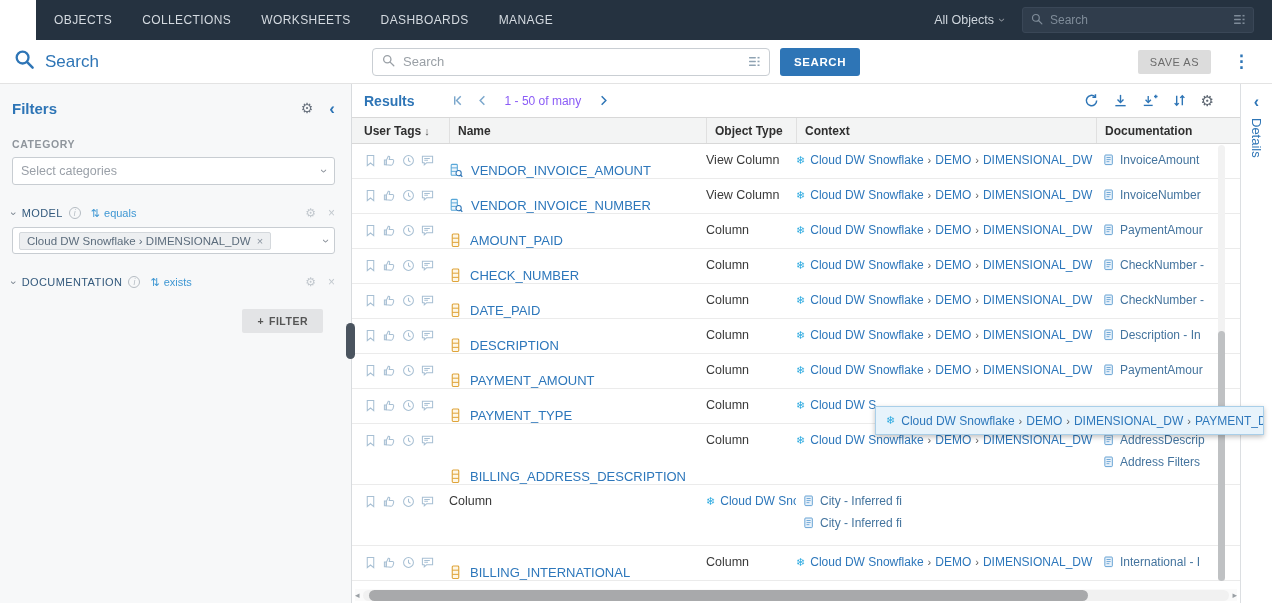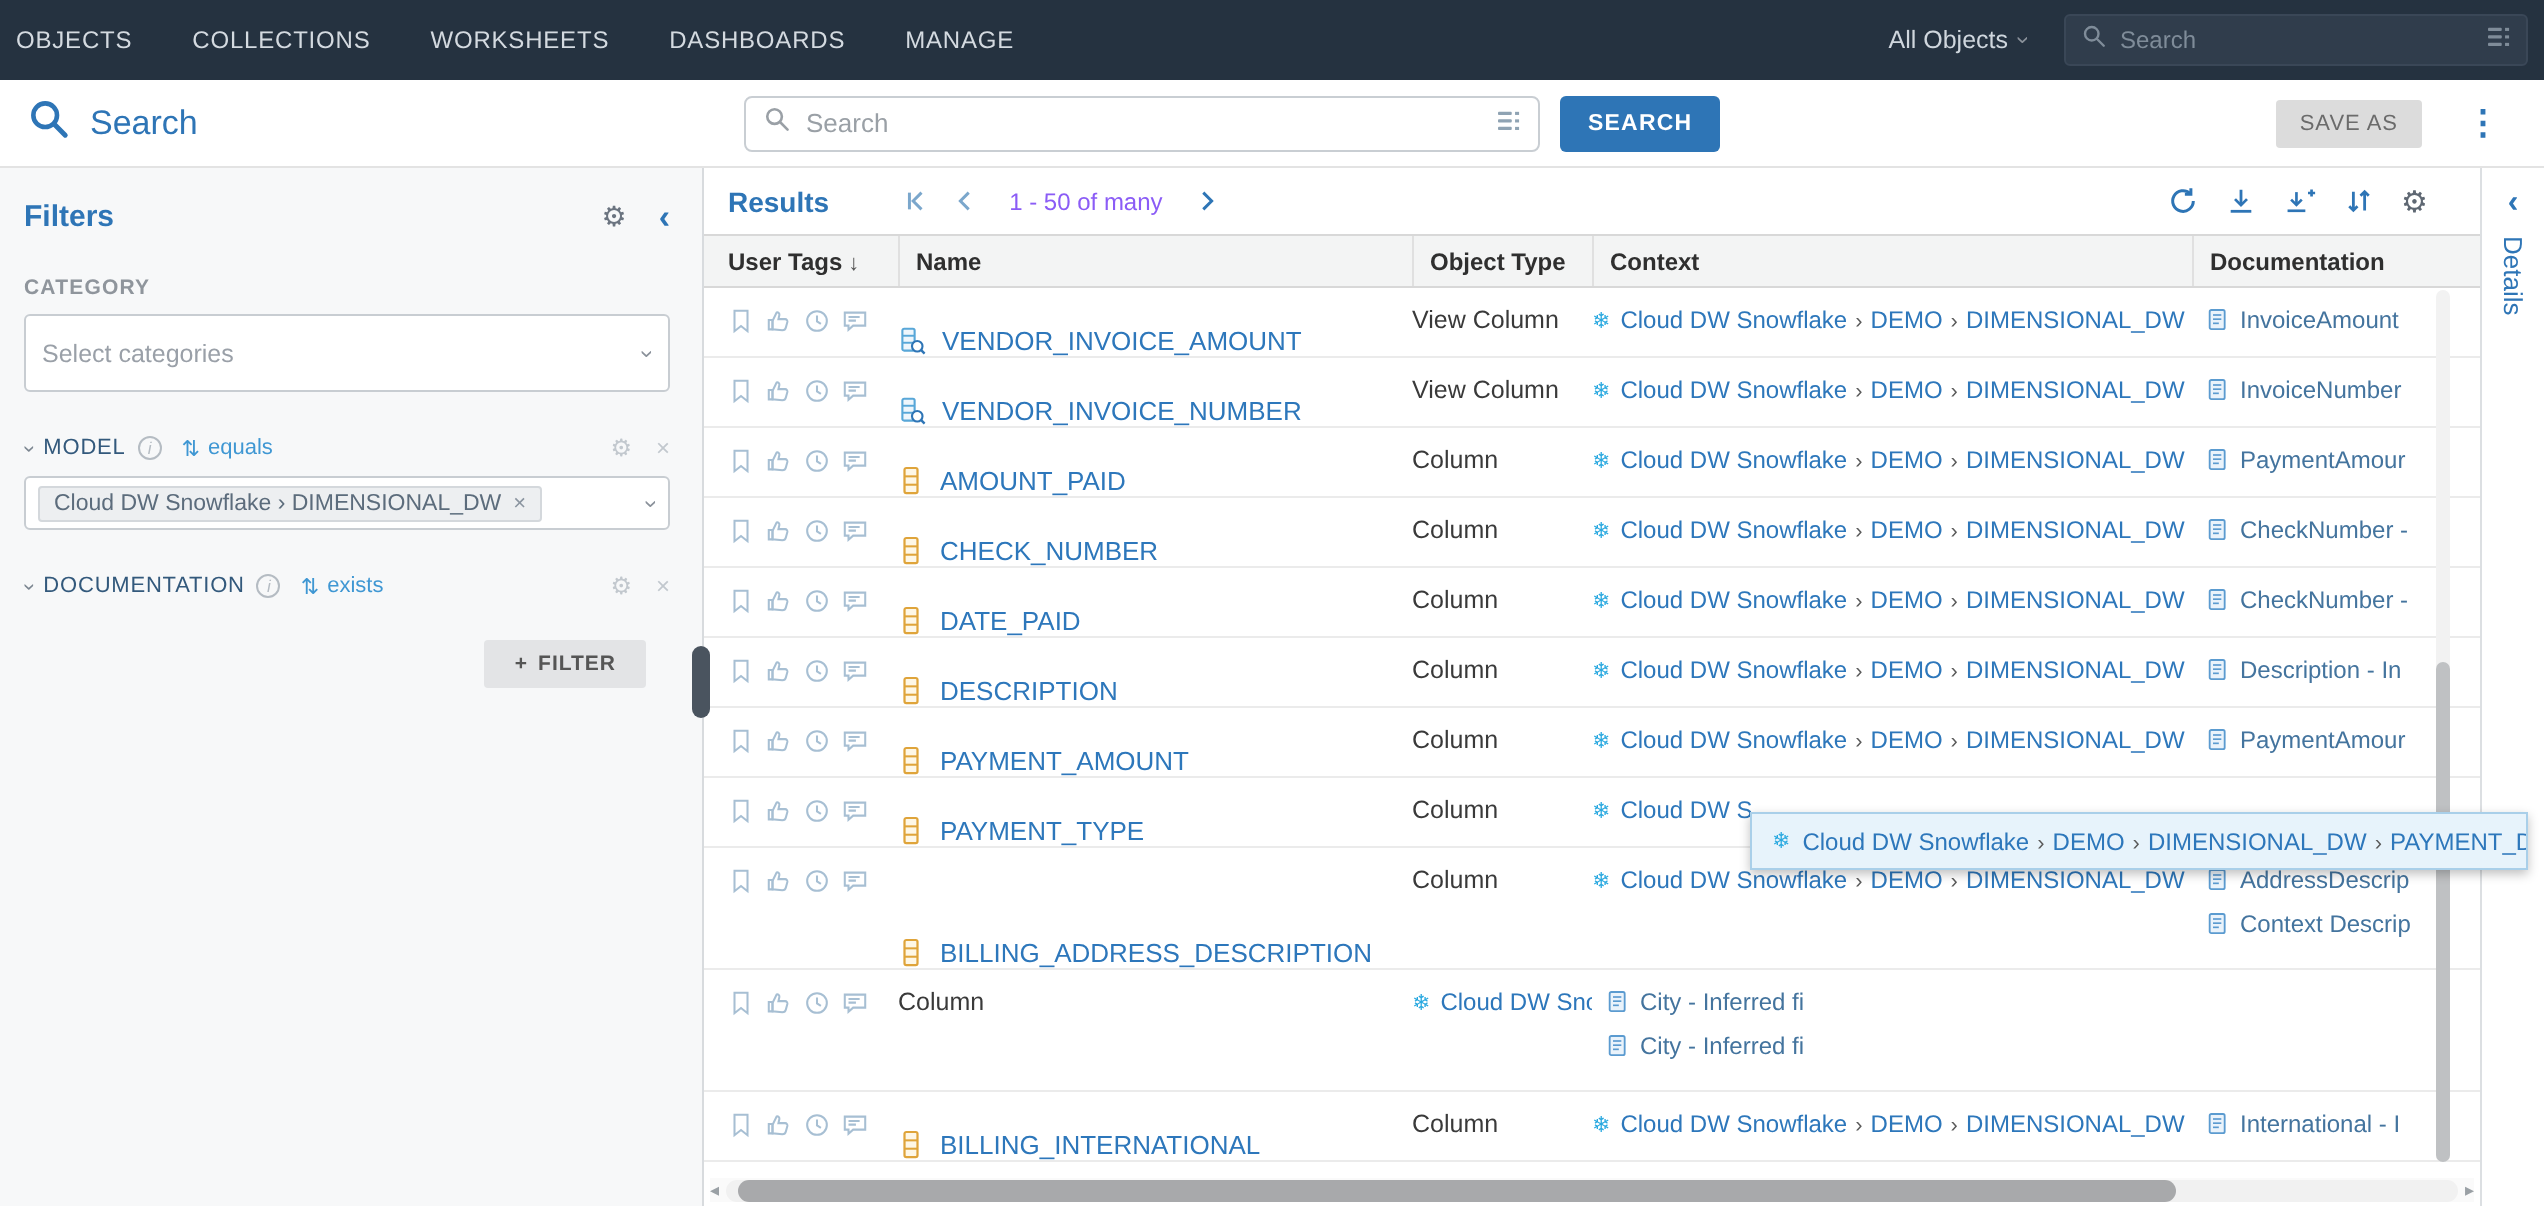--- a/index.html
+++ b/index.html
@@ -1,20 +1,20 @@
 <!DOCTYPE html>
 <html><head>
 <meta charset="utf-8">
 <style>
   * { margin:0; padding:0; box-sizing:border-box; }
   body { font-family:"Liberation Sans", sans-serif; }
   .app { width:1272px; height:603px; position:relative; overflow:hidden; background:#fff; }
 
   
-  .topnav { height:40px; background:#253240; display:flex; align-items:center; padding:0 8px; }
+  .topnav { height:40px; background:#253240; display:flex; align-items:center; padding:0 18px;margin-left:36px; }
   .nav-items { display:flex; gap:30px; }
   .nav-item { color:#d4dae0; font-size:12px; letter-spacing:.4px; cursor:pointer; }
   .nav-right { margin-left:auto; display:flex; align-items:center; gap:18px; }
   .scope-select { display:flex; align-items:center; gap:6px; color:#cfd6dd; font-size:12.5px; cursor:pointer; }
   .chev { display:inline-block; transform:rotate(90deg); font-size:12px; color:#8a919a; line-height:1; }
   .nav-search { width:232px; height:26px; background:#303d4c; border:1px solid #3a4757; border-radius:3px; display:flex; align-items:center; padding:0 8px; gap:7px; color:#7f8c99; }
   .nav-search input { flex:1; background:transparent; border:none; outline:none; color:#cfd6dd; font-size:12px; font-family:inherit; min-width:0; }
   .nav-search input::placeholder { color:#7f8c99; }
 
   
@@ -32,21 +32,21 @@
   
   .content { display:flex; height:519px; position:relative; }
 
   
   .filters { width:352px; flex:none; background:#f7f8f9; border-right:1px solid #d8dbde; padding:8px 16px 0 12px; }
   .filters-header { display:flex; align-items:center; height:32px; }
   .filters-title { color:#2e75b6; font-size:15px; font-weight:bold; }
   .filters-header .gear { margin-left:auto; color:#6b7480; font-size:14px; cursor:pointer; }
   .collapse-chev { margin-left:16px; color:#2e75b6; font-size:17px; font-weight:bold; cursor:pointer; line-height:1; }
   .cat-label { margin-top:14px; color:#8f959c; font-size:10.5px; font-weight:bold; letter-spacing:.6px; }
-  .select-box { margin-top:7px; height:39px; background:#fff; border:1px solid #c8cdd2; border-radius:3px; display:flex; align-items:center; padding:0 8px; cursor:pointer; }
+  .select-box { margin-top:7px; height:28px; background:#fff; border:1px solid #c8cdd2; border-radius:3px; display:flex; align-items:center; padding:0 8px; cursor:pointer; }
   .select-ph { color:#9aa0a8; font-size:12.5px; }
   .select-box .chev { margin-left:auto; }
   .fsec { margin-top:21px; display:flex; align-items:center; gap:6px; }
   .fsec .chev { font-size:11px; color:#7c8691; }
   .fsec-label { color:#33597c; font-size:11px; font-weight:normal; letter-spacing:.4px; }
   .info-ic { width:12px; height:12px; border:1px solid #b5bcc3; border-radius:50%; color:#b5bcc3; font-size:8.5px; font-style:italic; display:inline-flex; align-items:center; justify-content:center; }
   .op { color:#3f97d3; font-size:11px; display:inline-flex; gap:4px; align-items:center; margin-left:4px; }
   .fsec-icons { margin-left:auto; display:flex; gap:12px; color:#c2c8ce; font-size:12px; }
   .fsec-icons span { cursor:pointer; }
   .chip-box { margin-top:7px; height:27px; background:#fff; border:1px solid #c8cdd2; border-radius:3px; display:flex; align-items:center; padding:0 6px; }
@@ -779,21 +779,21 @@
                 </svg>
                 <span class="doc-text">AddressDescrip</span>
               </div>
               <div class="doc-entry">
                 <svg viewBox="0 0 12 14" width="10" height="12">
                   <rect x="1" y="1" width="9" height="11.5" rx="1" fill="#eaf3fb" stroke="#5b9bd0" stroke-width="1.1"></rect>
                   <line x1="3" y1="4" x2="8" y2="4" stroke="#5b9bd0" stroke-width="1"></line>
                   <line x1="3" y1="6.5" x2="8" y2="6.5" stroke="#5b9bd0" stroke-width="1"></line>
                   <line x1="3" y1="9" x2="6.5" y2="9" stroke="#5b9bd0" stroke-width="1"></line>
                 </svg>
-                <span class="doc-text">Context Descrip</span>
+                <span class="doc-text">Address Filters</span>
               </div>
             </div>
   </div>
           <div class="trow tall">
     <div class="c-tags">
       <span class="ticon">
         <svg viewBox="0 0 14 14" width="13" height="13" fill="none" stroke="#a7bfd3" stroke-width="1.1">
                   <path d="M3.5 1.5h7v11l-3.5-2.8-3.5 2.8z"></path>
                 </svg>
       </span>

